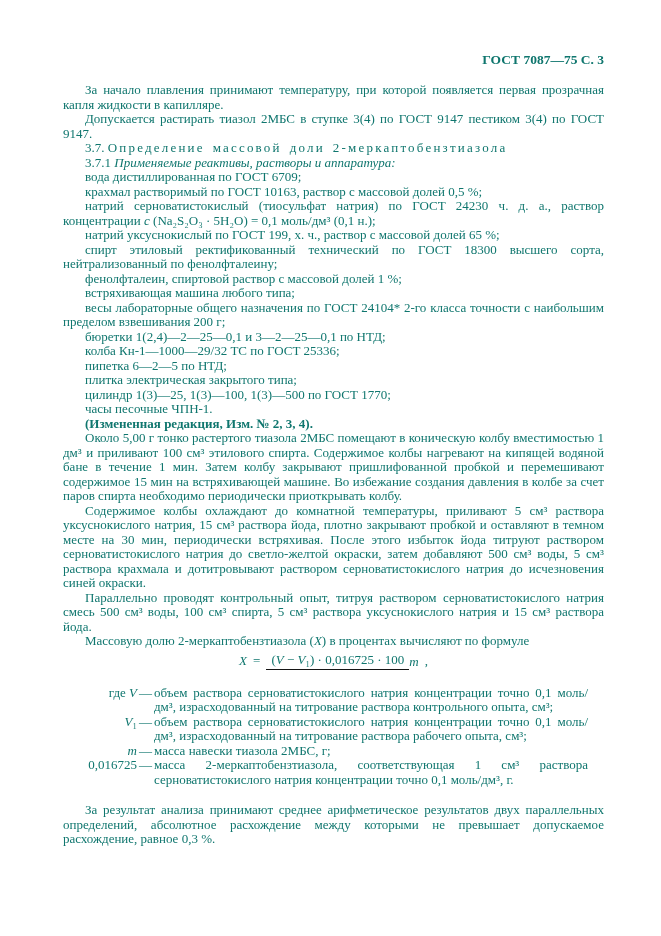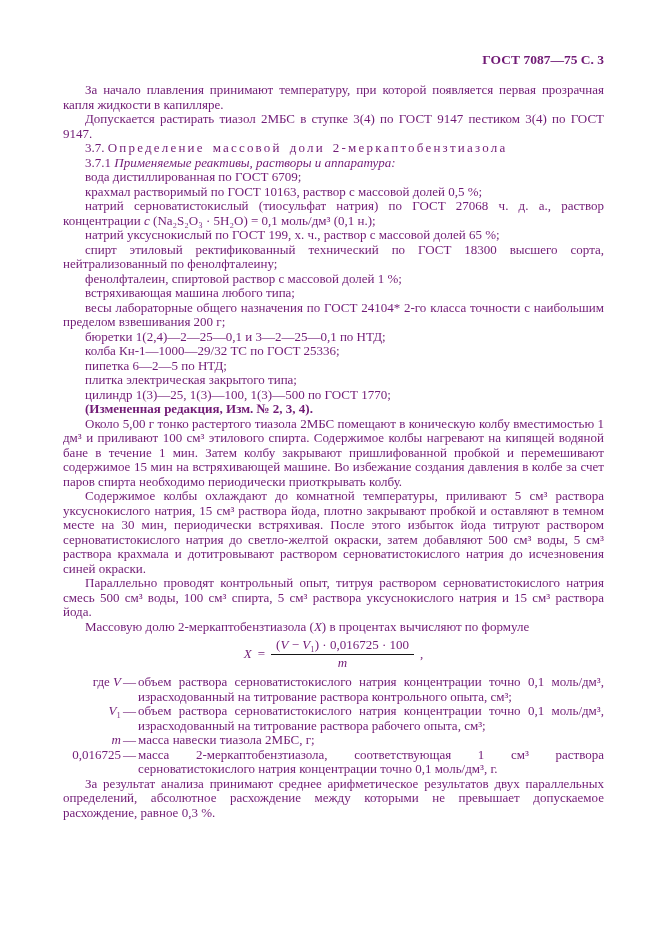--- a/index.html
+++ b/index.html
@@ -1,73 +1,74 @@
 <!DOCTYPE html>
 <html lang="ru"><head>
 <meta charset="utf-8">
 <style>
   html,body { margin:0; padding:0; background:#e8e8e8; }
   .page {
     width:661px; height:936px; background:#ffffff; position:relative;
     margin:0 auto; overflow:hidden;
     font-family:"Liberation Serif","DejaVu Serif",serif;
-    color:#701a75;
+    color:#0f766e;
   }
   .text-area { position:absolute; left:63px; top:52px; width:541px; }
   .doc-header {
     font-weight:700; text-align:right; font-size:13.5px; line-height:15px;
     margin:0 0 16px 0;
   }
   .para {
     margin:0; text-indent:22px; text-align:justify;
     font-size:13px; line-height:14.5px;
   }
   .para.b { font-weight:700; }
   span.i { font-style:italic; }
   span.sp { letter-spacing:2.2px; word-spacing:2.5px; }
   .formula {
     display:flex; justify-content:center; align-items:center;
     font-size:13px; line-height:14px; margin:4px 0 5px 0;
   }
   .formula > span { margin:0 3px; }
-  .frac { display:inline-flex; flex-direction:column; align-items:center; margin:0 2px; }
+  .frac { display:inline-flex; flex-direction:row; align-items:center; margin:0 2px; }
   .frac .num { border-bottom:1px solid #151515; padding:0 5px 2px 5px; white-space:nowrap; }
   .frac .den { padding-top:1px; }
-  .defs { margin:0; }
+  .defs { margin:16px; }
   .def-row { display:flex; font-size:13px; line-height:14.5px; }
   .def-term { flex:0 0 58px; text-align:right; white-space:nowrap; }
   .def-dash { flex:0 0 17px; text-align:center; }
   .def-text { flex:1; text-align:justify; }
 </style>
 </head>
 <body>
 
 <div class="page">
   <div class="text-area">
 
     <div class="doc-header">ГОСТ 7087—75 С. 3</div>
 
     <div>
         <p class="para"><span>За начало плавления принимают температуру, при которой появляется первая прозрачная капля жидкости в капилляре.</span></p>
         <p class="para"><span>Допускается растирать тиазол 2МБС в ступке 3(4) по ГОСТ 9147 пестиком 3(4) по ГОСТ 9147.</span></p>
         <p class="para"><span>3.7. </span><span class="sp">Определение массовой доли 2-меркаптобензтиазола</span></p>
         <p class="para"><span>3.7.1 </span><span class="i">Применяемые реактивы, растворы и аппаратура:</span></p>
         <p class="para"><span>вода дистиллированная по ГОСТ 6709;</span></p>
         <p class="para"><span>крахмал растворимый по ГОСТ 10163, раствор с массовой долей 0,5 %;</span></p>
-        <p class="para"><span>натрий серноватистокислый (тиосульфат натрия) по ГОСТ 27068 ч. д. а., раствор концентрации </span><span class="i">с</span><span> (Na₂S₂O₃ · 5Н₂О) = 0,1 моль/дм³ (0,1 н.);</span></p>
+        <p class="para"><span>натрий серноватистокислый (тиосульфат натрия) по ГОСТ 24230 ч. д. а., раствор концентрации </span><span class="i">с</span><span> (Na₂S₂O₃ · 5Н₂О) = 0,1 моль/дм³ (0,1 н.);</span></p>
         <p class="para"><span>натрий уксуснокислый по ГОСТ 199, х. ч., раствор с массовой долей 65 %;</span></p>
         <p class="para"><span>спирт этиловый ректификованный технический по ГОСТ 18300 высшего сорта, нейтрализованный по фенолфталеину;</span></p>
         <p class="para"><span>фенолфталеин, спиртовой раствор с массовой долей 1 %;</span></p>
         <p class="para"><span>встряхивающая машина любого типа;</span></p>
         <p class="para"><span>весы лабораторные общего назначения по ГОСТ 24104* 2-го класса точности с наибольшим пределом взвешивания 200 г;</span></p>
         <p class="para"><span>бюретки 1(2,4)—2—25—0,1 и 3—2—25—0,1 по НТД;</span></p>
         <p class="para"><span>колба Кн-1—1000—29/32 ТС по ГОСТ 25336;</span></p>
         <p class="para"><span>пипетка 6—2—5 по НТД;</span></p>
         <p class="para"><span>плитка электрическая закрытого типа;</span></p>
         <p class="para"><span>цилиндр 1(3)—25, 1(3)—100, 1(3)—500 по ГОСТ 1770;</span></p>
+        <p class="para"><span>часы песочные ЧПН-1.</span></p>
         <p class="para b"><span>(Измененная редакция, Изм. № 2, 3, 4).</span></p>
         <p class="para"><span>Около 5,00 г тонко растертого тиазола 2МБС помещают в коническую колбу вместимостью 1 дм³ и приливают 100 см³ этилового спирта. Содержимое колбы нагревают на кипящей водяной бане в течение 1 мин. Затем колбу закрывают пришлифованной пробкой и перемешивают содержимое 15 мин на встряхивающей машине. Во избежание создания давления в колбе за счет паров спирта необходимо периодически приоткрывать колбу.</span></p>
         <p class="para"><span>Содержимое колбы охлаждают до комнатной температуры, приливают 5 см³ раствора уксуснокислого натрия, 15 см³ раствора йода, плотно закрывают пробкой и оставляют в темном месте на 30 мин, периодически встряхивая. После этого избыток йода титруют раствором серноватистокислого натрия до светло-желтой окраски, затем добавляют 500 см³ воды, 5 см³ раствора крахмала и дотитровывают раствором серноватистокислого натрия до исчезновения синей окраски.</span></p>
         <p class="para"><span>Параллельно проводят контрольный опыт, титруя раствором серноватистокислого натрия смесь 500 см³ воды, 100 см³ спирта, 5 см³ раствора уксуснокислого натрия и 15 см³ раствора йода.</span></p>
         <p class="para"><span>Массовую долю 2-меркаптобензтиазола (</span><span class="i">X</span><span>) в процентах вычисляют по формуле</span></p>
       </div>
 
     <div class="formula">
       <span class="i">X</span>
       <span>=</span>

